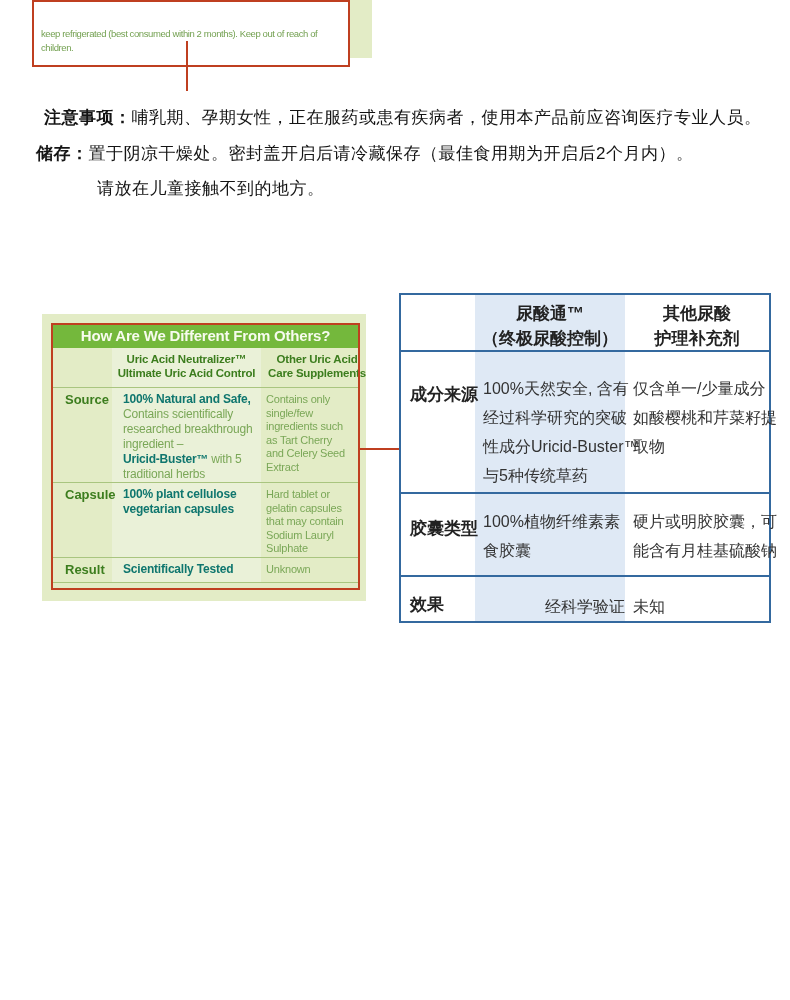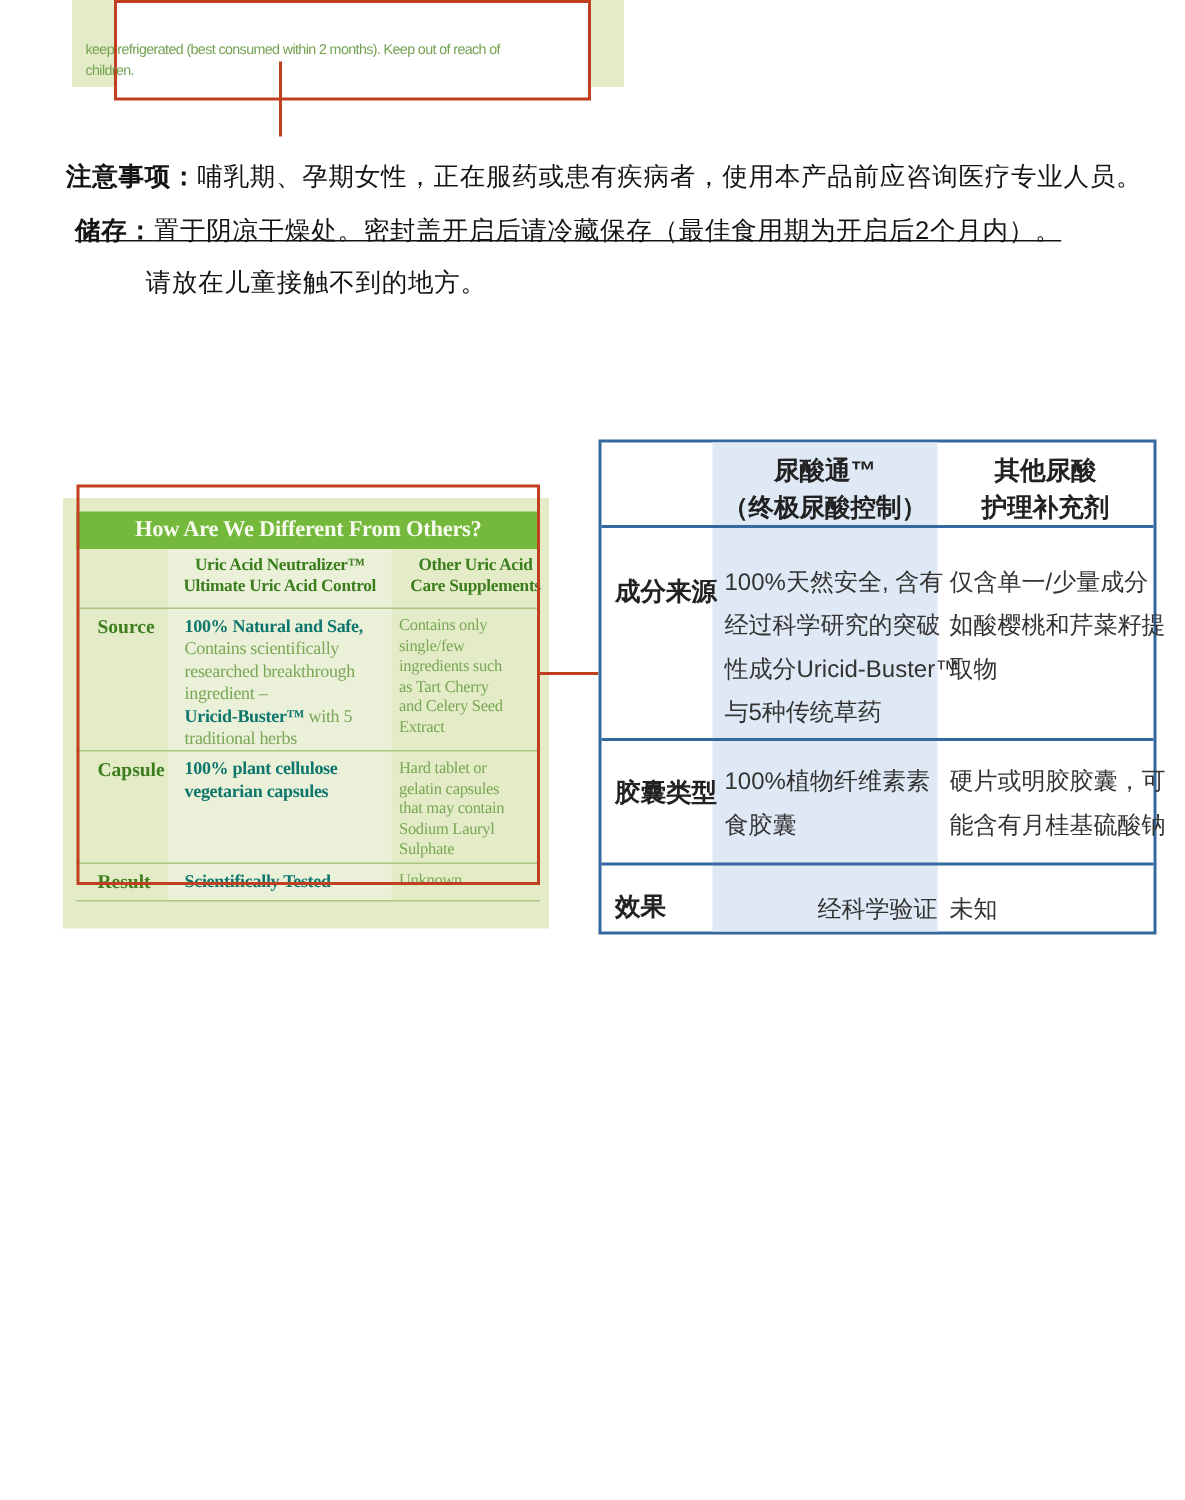--- a/index.html
+++ b/index.html
@@ -6,40 +6,40 @@
   #canvas{
     position:relative;width:790px;height:1000px;background:#ffffff;overflow:hidden;
     font-family:"Liberation Sans","DejaVu Sans",sans-serif;
   }
   .abs{position:absolute;}
   .pre{white-space:pre;}
   .preline{white-space:pre-line;}
   .blk{display:block;}
 
   
-  .top-panel{left:48px;top:0;width:340px;height:58px;background:#e3ecc6;padding-left:28px;}
+  .top-panel{left:32px;top:0;width:340px;height:58px;background:#e3ecc6;}
   .top-box{left:42px;top:-26px;width:318px;height:67px;background:#fff;
            border:2px solid #bf3f20;box-sizing:border-box;overflow:hidden;}
   .top-box-text{position:absolute;left:9px;top:27px;width:302px;
                 font-size:9.5px;letter-spacing:-0.4px;line-height:14px;color:#74a152;}
   .v-connector{left:186px;top:41px;width:2px;height:50px;background:#bf3f20;}
 
   
   .cn-line{font-size:17px;color:#141414;white-space:nowrap;letter-spacing:0.5px;}
   .cn-line b{font-weight:bold;}
   .cn-1{left:44px;top:106px;}
-  .cn-2{left:50px;top:142px;text-decoration:underline;}
+  .cn-2{left:36px;top:142px;}
   .cn-3{left:97px;top:177px;}
 
   
   .section-heading{left:422px;top:251px;font-size:20px;color:#2e2e2e;
                    letter-spacing:1px;white-space:nowrap;}
 
   
-  .g-panel{left:42px;top:332px;width:324px;height:287px;background:#e3ecc6;font-family:Liberation Serif, serif;}
+  .g-panel{left:42px;top:314px;width:324px;height:287px;background:#e3ecc6;}
   .g-table{left:51px;top:323px;width:309px;height:267px;}
   .g-mid-bg{left:61px;top:25px;width:149px;height:234px;background:#eaf1d8;}
   .g-bar{left:0;top:0;width:309px;height:25px;background:#74b83c;color:#f7fbee;
          font-weight:bold;font-size:15px;line-height:25px;text-align:center;
          letter-spacing:-0.2px;}
   .g-ch{top:29px;text-align:center;font-size:11.5px;font-weight:bold;
         color:#3c7d1e;line-height:14px;letter-spacing:-0.2px;}
   .g-ch-ours{left:61px;width:149px;}
   .g-ch-others{left:210px;width:112px;}
   .g-line{left:0;width:309px;height:1px;background:#a9c57f;}

